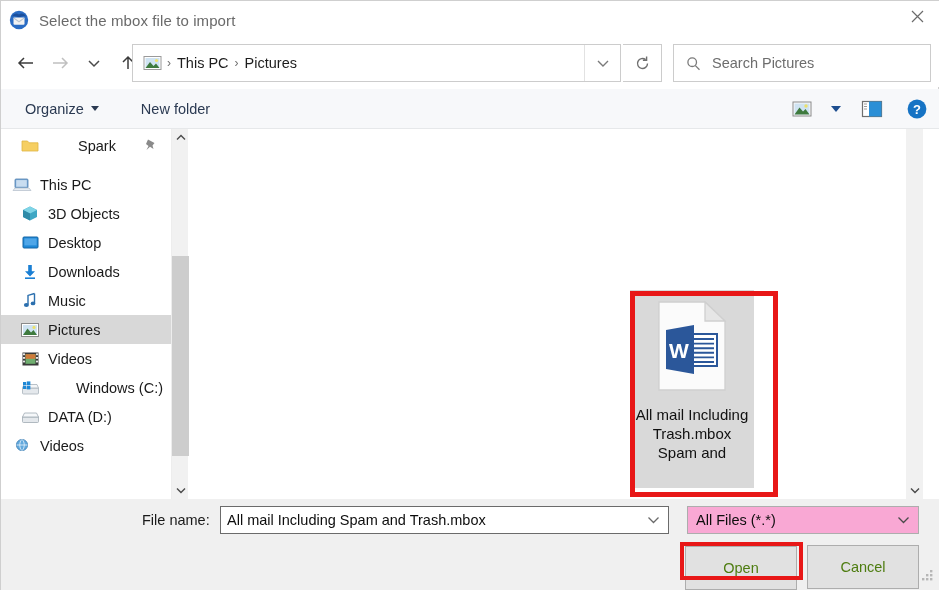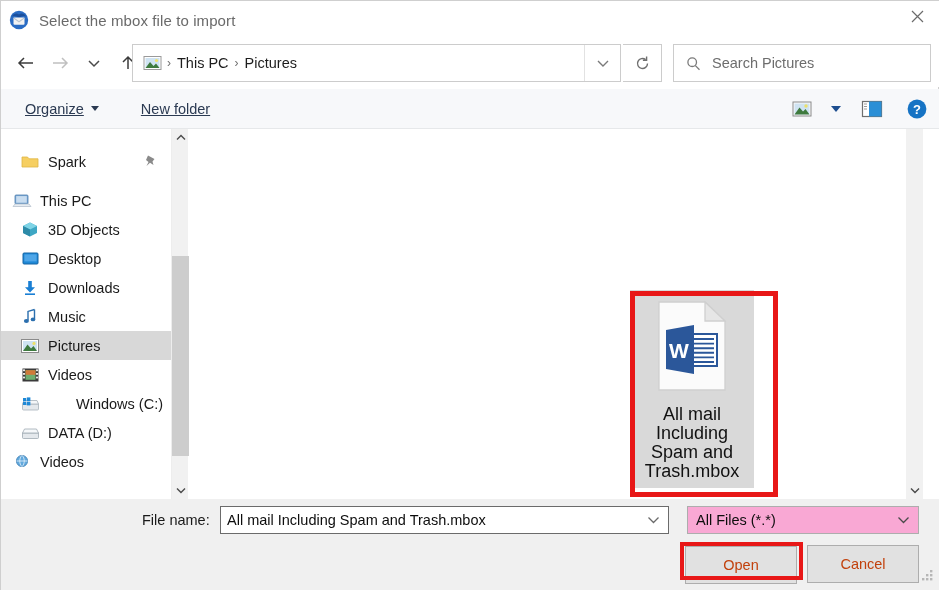--- a/index.html
+++ b/index.html
@@ -77,21 +77,21 @@
   .search-ph { font-size: 14.5px; color: #6d6d6d; }
 
   
   .cmdbar {
     position: absolute; left: 0; top: 88px; width: 939px; height: 40px;
     background: #f7f8fa; border-bottom: 1px solid #e6e8ea;
     display: flex; align-items: center;
   }
   .cmd-item {
     font-size: 14.5px; color: #2b3a52; display: flex; align-items: center;
-    height: 100%; padding: 0 10px; text-decoration: underline;
+    height: 100%; padding: 0 10px;
   }
   .cmd-organize { margin-left: 14px; }
   .cmd-newfolder { margin-left: 22px; }
   .cmd-caret {
     display: inline-block; margin-left: 7px;
     border-left: 4.5px solid transparent; border-right: 4.5px solid transparent;
     border-top: 5px solid #2b3a52;
   }
   .cmd-right { position: absolute; right: 0; top: 0; height: 40px; display:flex; align-items:center; }
   .cmd-btn { width: 40px; height: 40px; display: flex; align-items: center; justify-content: center; }
@@ -136,21 +136,21 @@
     background: #fff;
   }
   .file-tile {
     position: absolute; left: 441px; top: 161px;
     width: 124px; height: 198px;
     background: #d9d9d9;
     display: flex; flex-direction: column; align-items: center;
     padding-top: 10px;
   }
   .file-name {
-    font-size: 18px; color: #111; text-align: center; line-height: 19px;
+    font-size: 15px; color: #111; text-align: center; line-height: 19px;
     width: 118px; margin-top: 9px;
   }
   .red-box {
     position: absolute; left: 629px; top: 290px;
     width: 148px; height: 206px;
     border: 5px solid #e81717; pointer-events: none;
   }
   
   .sb-right {
     position: absolute; right: 0; top: 0; width: 17px; height: 370px;
@@ -178,24 +178,24 @@
     display: flex;
   }
   .filter-combo {
     position: absolute; left: 686px; top: 505px; width: 232px; height: 28px;
     border: 1px solid #adadad; background: #f9a8d4;
     display: flex; align-items: center;
   }
   .filter-value { font-size: 14.5px; color: #0d0d0d; margin-left: 8px; }
 
   .btn {
-    position: absolute; height: 38px;
+    position: absolute; height: 44px;
     background: #e1e1e1; border: 1px solid #adadad;
     display: flex; align-items: center; justify-content: center;
-    font-size: 14.5px; color: #c2410c;
+    font-size: 14.5px; color: #4d7c0f;
   }
   .btn-open   { left: 684px; top: 545px; width: 112px; }
   .btn-cancel { left: 806px; top: 544px; width: 112px; }
   .red-box-open {
     position: absolute; left: 679px; top: 541px;
     width: 123px; height: 38px;
     border: 4px solid #e81717; pointer-events: none;
   }
   .grip { position: absolute; right: 4px; bottom: 3px; }
 </style>
@@ -315,21 +315,21 @@
           <text x="11" y="16" font-family="Liberation Sans, sans-serif" font-size="13" font-weight="bold" fill="#ffffff" text-anchor="middle">?</text>
         </svg>
       </div>
     </div>
   </div>
 
   <div class="body-area">
 
     <div class="nav-pane">
 
-      <div class="nav-row" style="padding-left:18px; margin-top:18px;">
+      <div class="nav-row" style="padding-left:18px; margin-top:2px;gap:30px;">
         <span class="nav-ico">
           <svg width="18" height="15" viewBox="0 0 18 15">
             <path d="M1 3 H6.5 L8 4.8 H17 V13 H1 Z" fill="#f6cf62" stroke="#e0b544" stroke-width=".8"></path>
           </svg>
         </span>
         <span class="nav-label">Spark</span>
         <span class="pin">
           <svg width="13" height="14" viewBox="0 0 13 14">
             <path d="M4 1.5 L10.5 5 L8.5 7.5 L9.5 11 L6 8.8 L2.5 12 L4.5 8 L2 6 Z" fill="#8a8a8a"></path>
           </svg>
@@ -482,22 +482,22 @@
             <rect x="33" y="34" width="28" height="32" fill="#ffffff" stroke="#2b579a" stroke-width="2"></rect>
             <g stroke="#2b579a" stroke-width="1.9">
               <path d="M36 39 H58 M36 43.6 H58 M36 48.2 H58 M36 52.8 H58 M36 57.4 H58 M36 62 H58"></path>
             </g>
             <path d="M10 30 L38 25 V74 L10 69 Z" fill="#2b579a"></path>
             <text x="23" y="58" font-family="Liberation Sans, sans-serif" font-size="21" font-weight="bold" fill="#ffffff" text-anchor="middle">W</text>
           </svg>
         </span>
         <div class="file-name">
           <div>All mail Including</div>
+          <div>Trash.mbox</div>
           <div>Spam and</div>
-          <div>Trash.mbox</div>
         </div>
       </div>
 
       <div class="sb-right">
         <div class="sb-arrow sb-down">
           <svg width="10" height="7" viewBox="0 0 10 7">
               <path d="M1 1.5 L5 5.5 L9 1.5" stroke="#4a4a4a" stroke-width="1.4" fill="none"></path>
             </svg>
         </div>
       </div>

